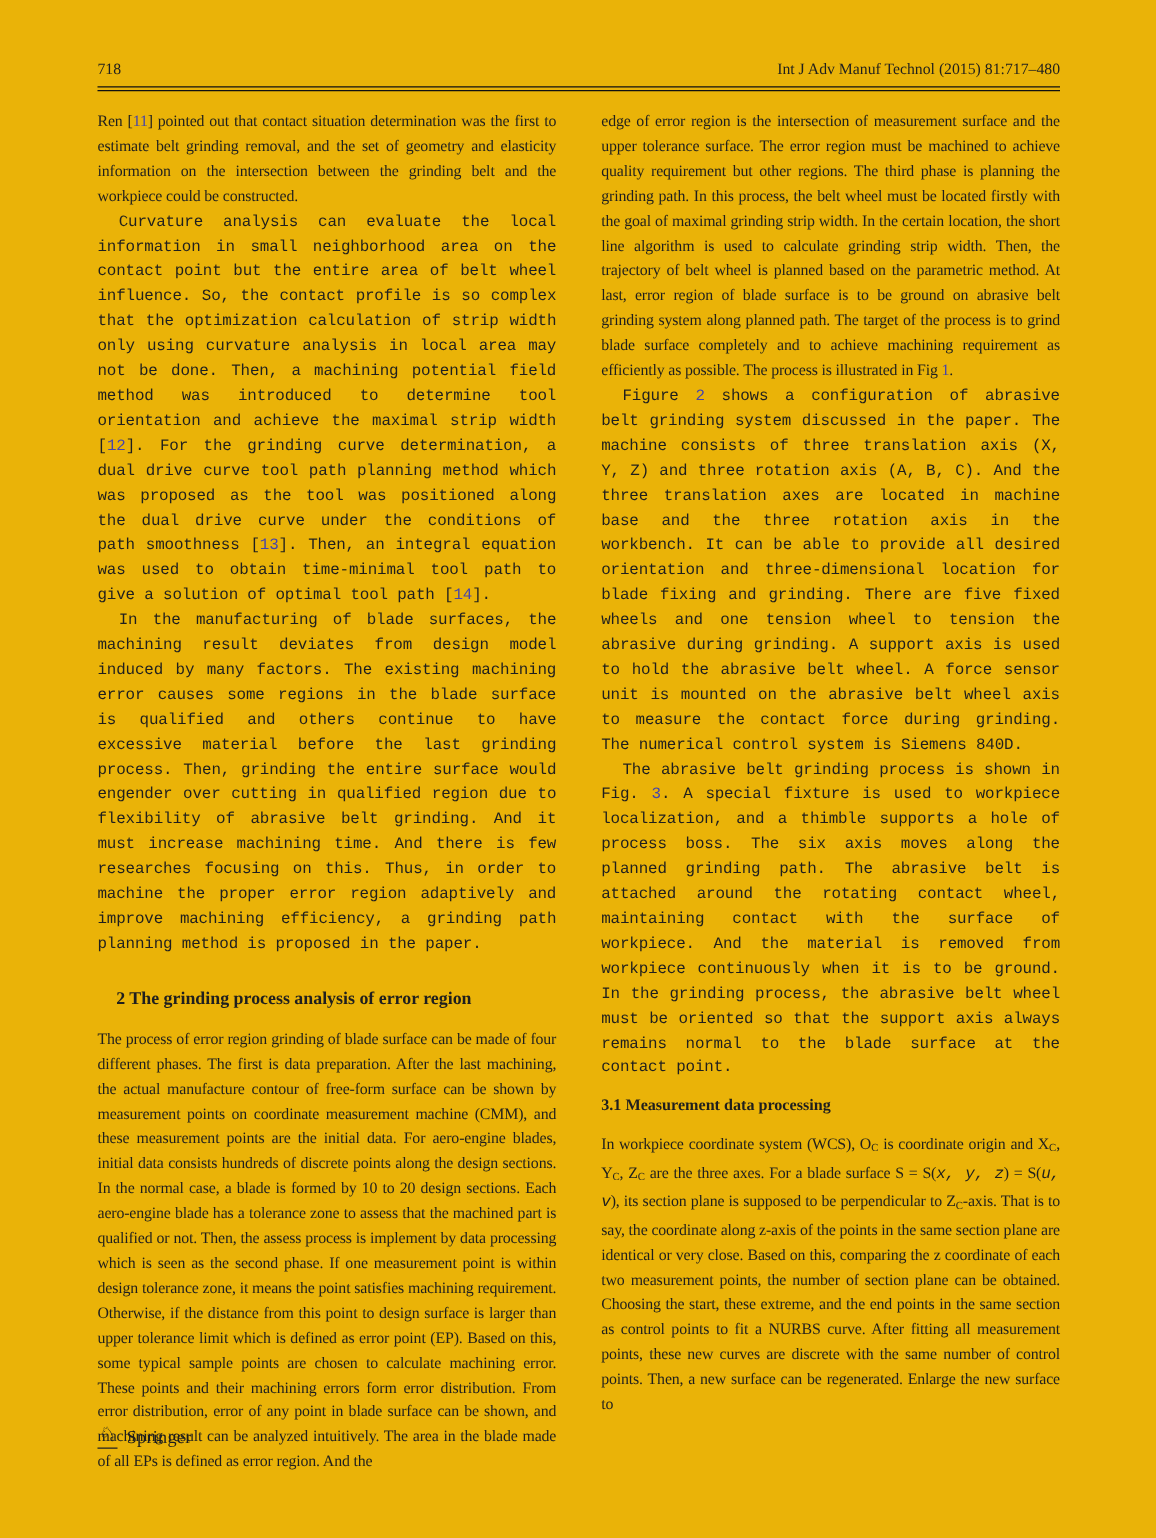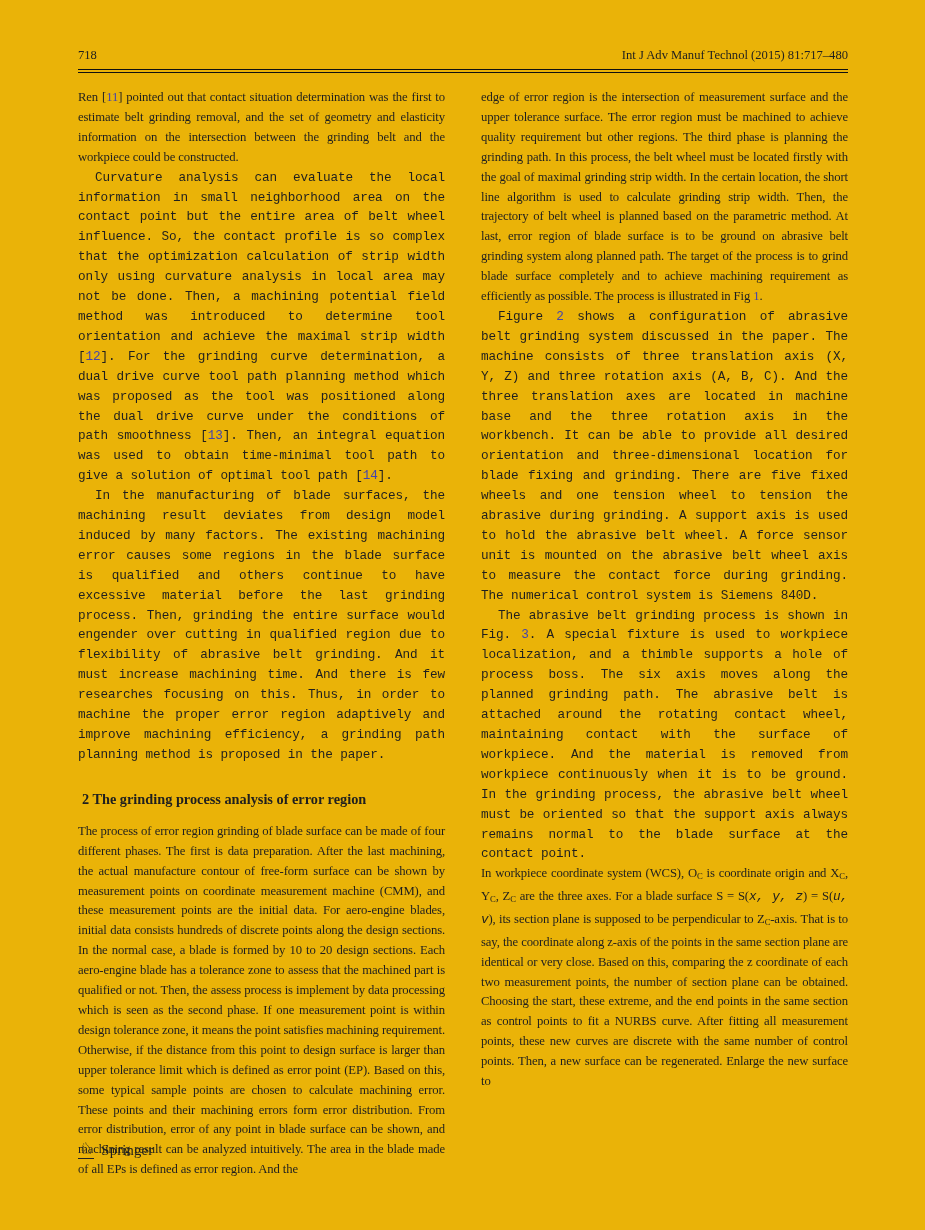--- a/index.html
+++ b/index.html
@@ -39,21 +39,21 @@
     letter-spacing:-0.12px;
     text-align:justify;
     hyphens:auto;
     -webkit-hyphens:auto;
   }
   .col p{margin:0;}
   .col p.indent{text-indent:17px;font-family:Liberation Mono, monospace;}
   .col h2{
     font-size:14.3px;
     line-height:19px;
-    margin:25px 0 13px 4px;
+    margin:25px 0 13px 15px;
     font-weight:bold;
     text-align:left;
     letter-spacing:0;
   }
   .col h3{
     font-size:12.9px;
     line-height:18px;
     margin:11px 0 13px 0;
     font-weight:bold;
     text-align:left;
@@ -101,20 +101,21 @@
         <p><span>Ren [</span><a class="ref-link" href="#">11</a><span>] pointed out that contact situation determination was the first to estimate belt grinding removal, and the set of geometry and elasticity information on the intersection between the grinding belt and the workpiece could be constructed.</span></p>
         <p class="indent"><span>Curvature analysis can evaluate the local information in small neighborhood area on the contact point but the entire area of belt wheel influence. So, the contact profile is so complex that the optimization calculation of strip width only using curvature analysis in local area may not be done. Then, a machining potential field method was introduced to determine tool orientation and achieve the maximal strip width [</span><a class="ref-link" href="#">12</a><span>]. For the grinding curve determination, a dual drive curve tool path planning method which was proposed as the tool was positioned along the dual drive curve under the conditions of path smoothness [</span><a class="ref-link" href="#">13</a><span>]. Then, an integral equation was used to obtain time-minimal tool path to give a solution of optimal tool path [</span><a class="ref-link" href="#">14</a><span>].</span></p>
         <p class="indent"><span>In the manufacturing of blade surfaces, the machining result deviates from design model induced by many factors. The existing machining error causes some regions in the blade surface is qualified and others continue to have excessive material before the last grinding process. Then, grinding the entire surface would engender over cutting in qualified region due to flexibility of abrasive belt grinding. And it must increase machining time. And there is few researches focusing on this. Thus, in order to machine the proper error region adaptively and improve machining efficiency, a grinding path planning method is proposed in the paper.</span></p>
         <h2>2 The grinding process analysis of error region</h2>
         <p><span>The process of error region grinding of blade surface can be made of four different phases. The first is data preparation. After the last machining, the actual manufacture contour of free-form surface can be shown by measurement points on coordinate measurement machine (CMM), and these measurement points are the initial data. For aero-engine blades, initial data consists hundreds of discrete points along the design sections. In the normal case, a blade is formed by 10 to 20 design sections. Each aero-engine blade has a tolerance zone to assess that the machined part is qualified or not. Then, the assess process is implement by data processing which is seen as the second phase. If one measurement point is within design tolerance zone, it means the point satisfies machining requirement. Otherwise, if the distance from this point to design surface is larger than upper tolerance limit which is defined as error point (EP). Based on this, some typical sample points are chosen to calculate machining error. These points and their machining errors form error distribution. From error distribution, error of any point in blade surface can be shown, and machining result can be analyzed intuitively. The area in the blade made of all EPs is defined as error region. And the</span></p>
       </div>
     <div class="col">
         <p><span>edge of error region is the intersection of measurement surface and the upper tolerance surface. The error region must be machined to achieve quality requirement but other regions. The third phase is planning the grinding path. In this process, the belt wheel must be located firstly with the goal of maximal grinding strip width. In the certain location, the short line algorithm is used to calculate grinding strip width. Then, the trajectory of belt wheel is planned based on the parametric method. At last, error region of blade surface is to be ground on abrasive belt grinding system along planned path. The target of the process is to grind blade surface completely and to achieve machining requirement as efficiently as possible. The process is illustrated in Fig </span><a class="ref-link" href="#">1</a><span>.</span></p>
         <p class="indent"><span>Figure </span><a class="ref-link" href="#">2</a><span> shows a configuration of abrasive belt grinding system discussed in the paper. The machine consists of three translation axis (X, Y, Z) and three rotation axis (A, B, C). And the three translation axes are located in machine base and the three rotation axis in the workbench. It can be able to provide all desired orientation and three-dimensional location for blade fixing and grinding. There are five fixed wheels and one tension wheel to tension the abrasive during grinding. A support axis is used to hold the abrasive belt wheel. A force sensor unit is mounted on the abrasive belt wheel axis to measure the contact force during grinding. The numerical control system is Siemens 840D.</span></p>
         <p class="indent"><span>The abrasive belt grinding process is shown in Fig. </span><a class="ref-link" href="#">3</a><span>. A special fixture is used to workpiece localization, and a thimble supports a hole of process boss. The six axis moves along the planned grinding path. The abrasive belt is attached around the rotating contact wheel, maintaining contact with the surface of workpiece. And the material is removed from workpiece continuously when it is to be ground. In the grinding process, the abrasive belt wheel must be oriented so that the support axis always remains normal to the blade surface at the contact point.</span></p>
+        <h3>3.1 Measurement data processing</h3>
         <p><span>In workpiece coordinate system (WCS), O</span><span class="run-sub">C</span><span> is coordinate origin and X</span><span class="run-sub">C</span><span>, Y</span><span class="run-sub">C</span><span>, Z</span><span class="run-sub">C</span><span> are the three axes. For a blade surface S = S(</span><span class="run-italic">x, y, z</span><span>) = S(</span><span class="run-italic">u, v</span><span>), its section plane is supposed to be perpendicular to Z</span><span class="run-sub">C</span><span>-axis. That is to say, the coordinate along z-axis of the points in the same section plane are identical or very close. Based on this, comparing the z coordinate of each two measurement points, the number of section plane can be obtained. Choosing the start, these extreme, and the end points in the same section as control points to fit a NURBS curve. After fitting all measurement points, these new curves are discrete with the same number of control points. Then, a new surface can be regenerated. Enlarge the new surface to</span></p>
       </div>
   </main>
 
   <footer class="page-footer">
     <span class="springer-knight">♘</span>
     <span class="logo-text">Springer</span>
   </footer>
 
 </div>

